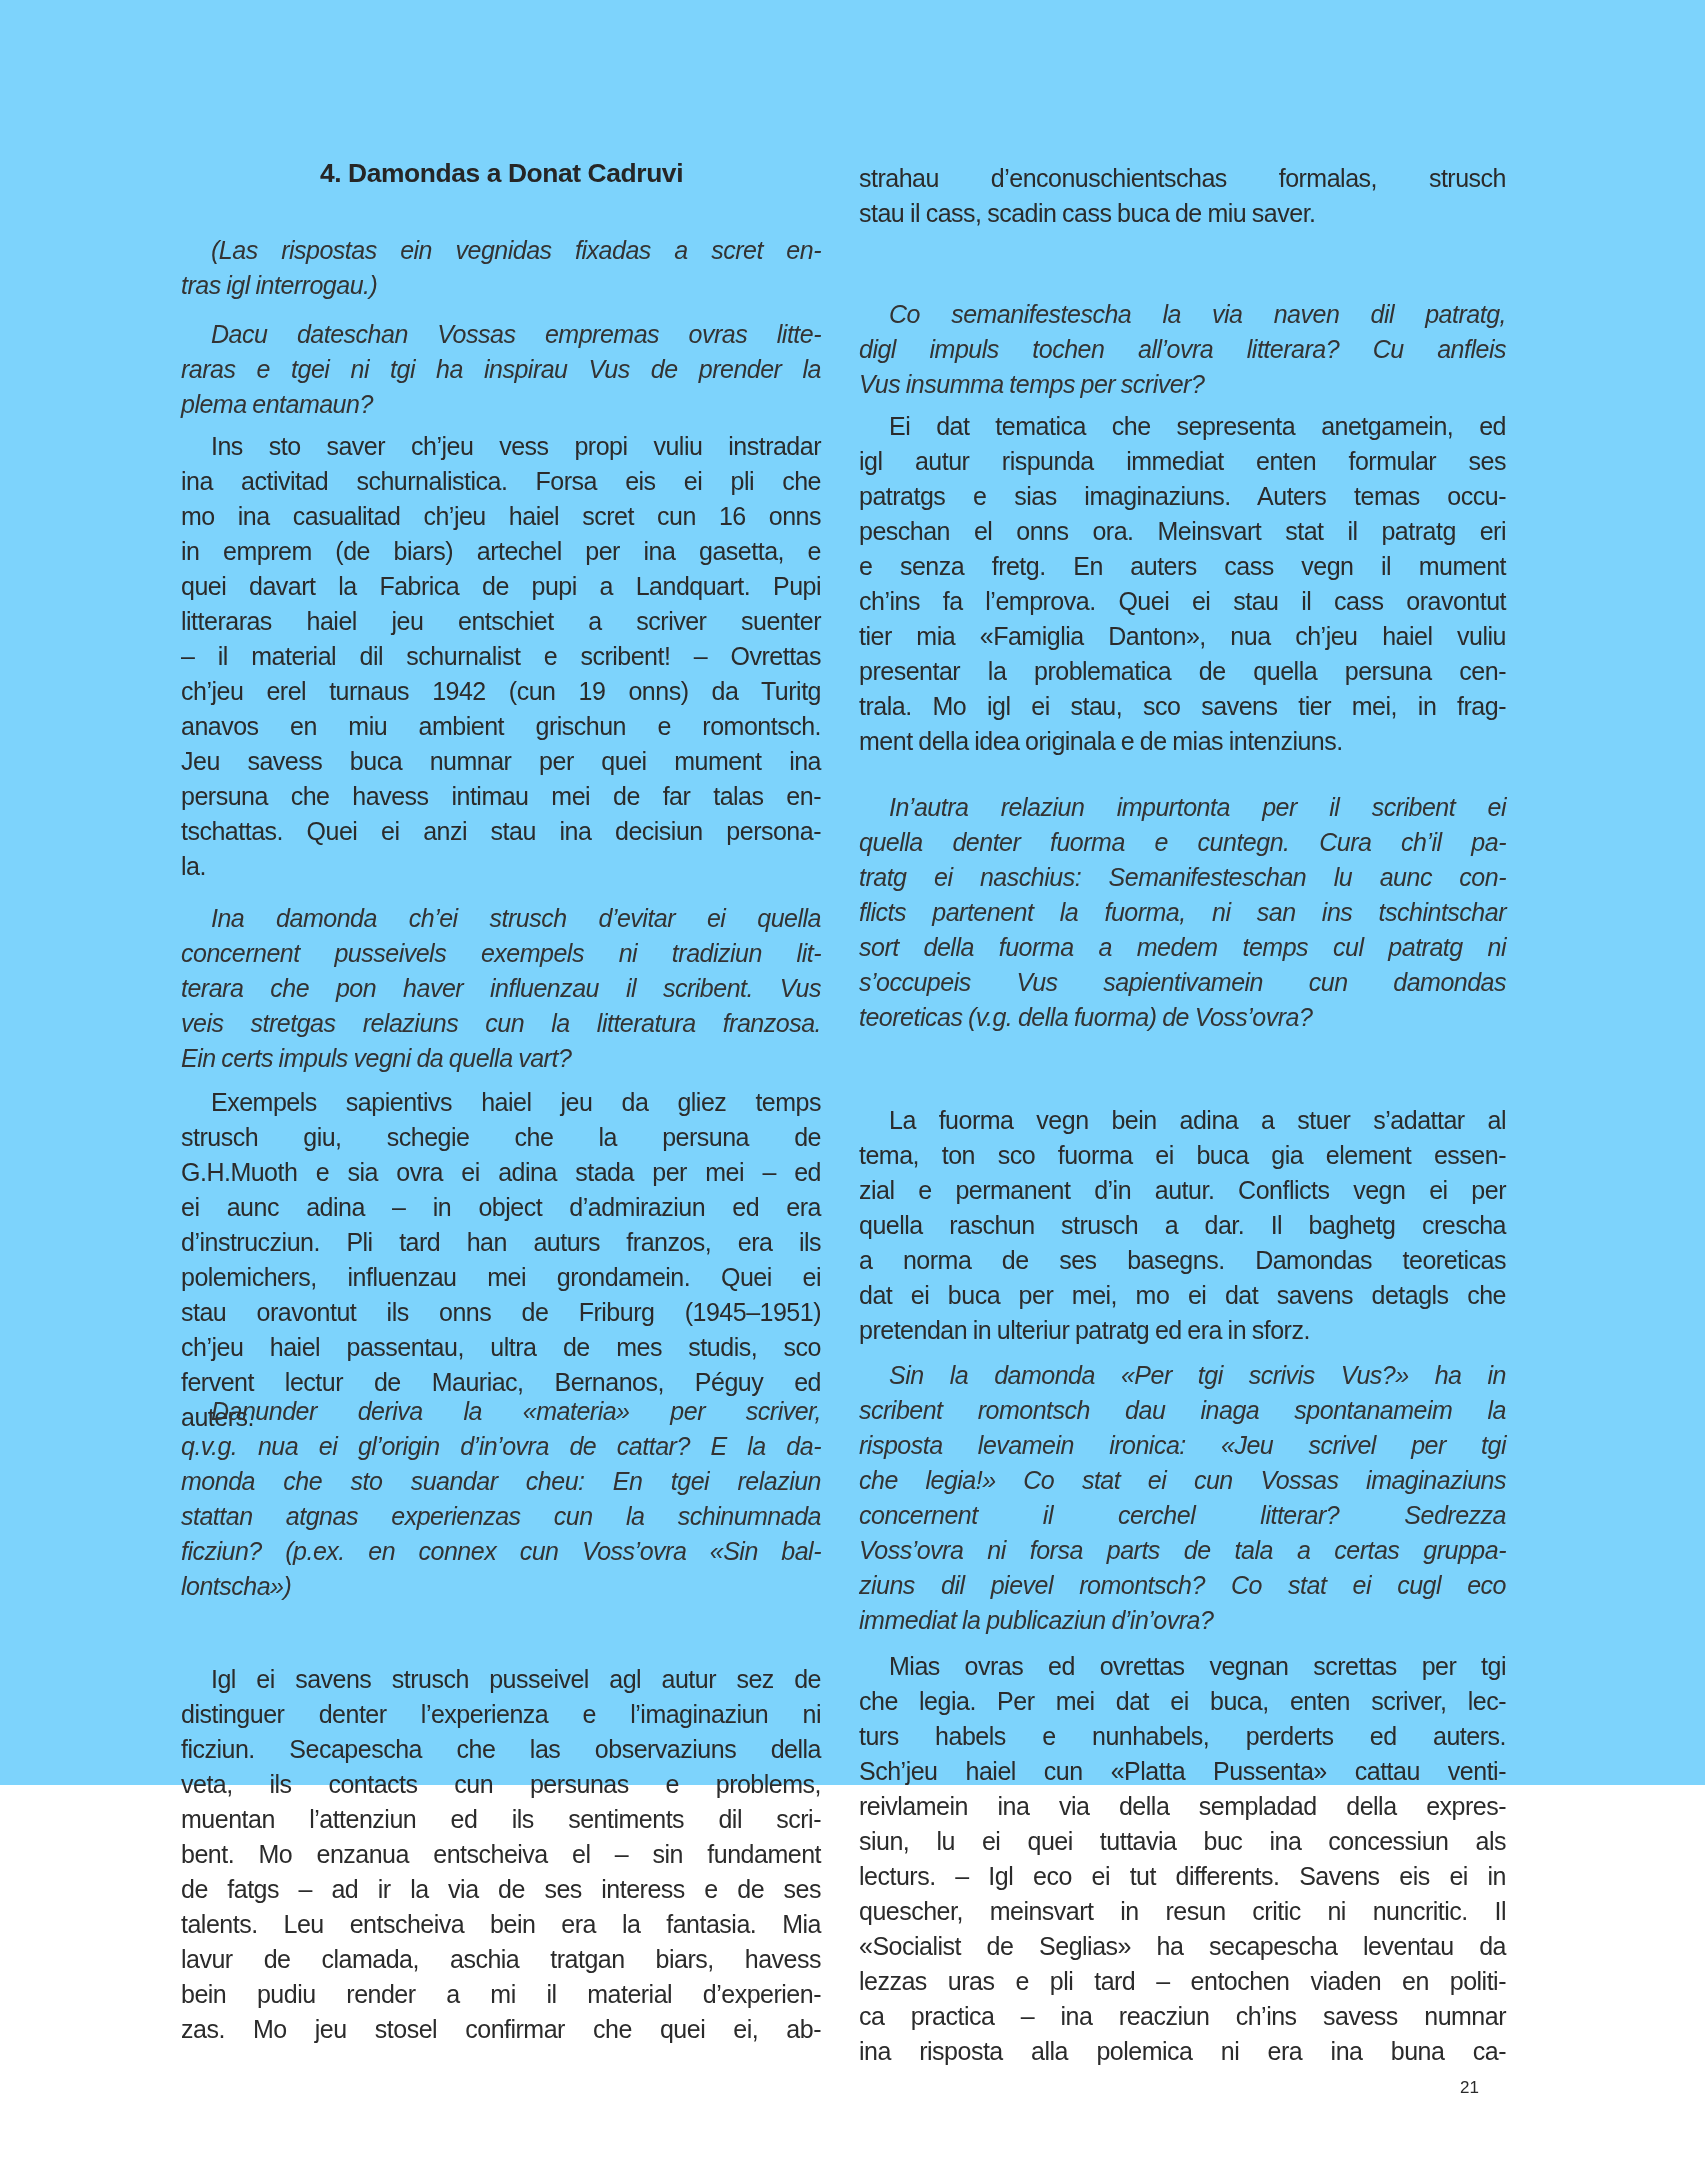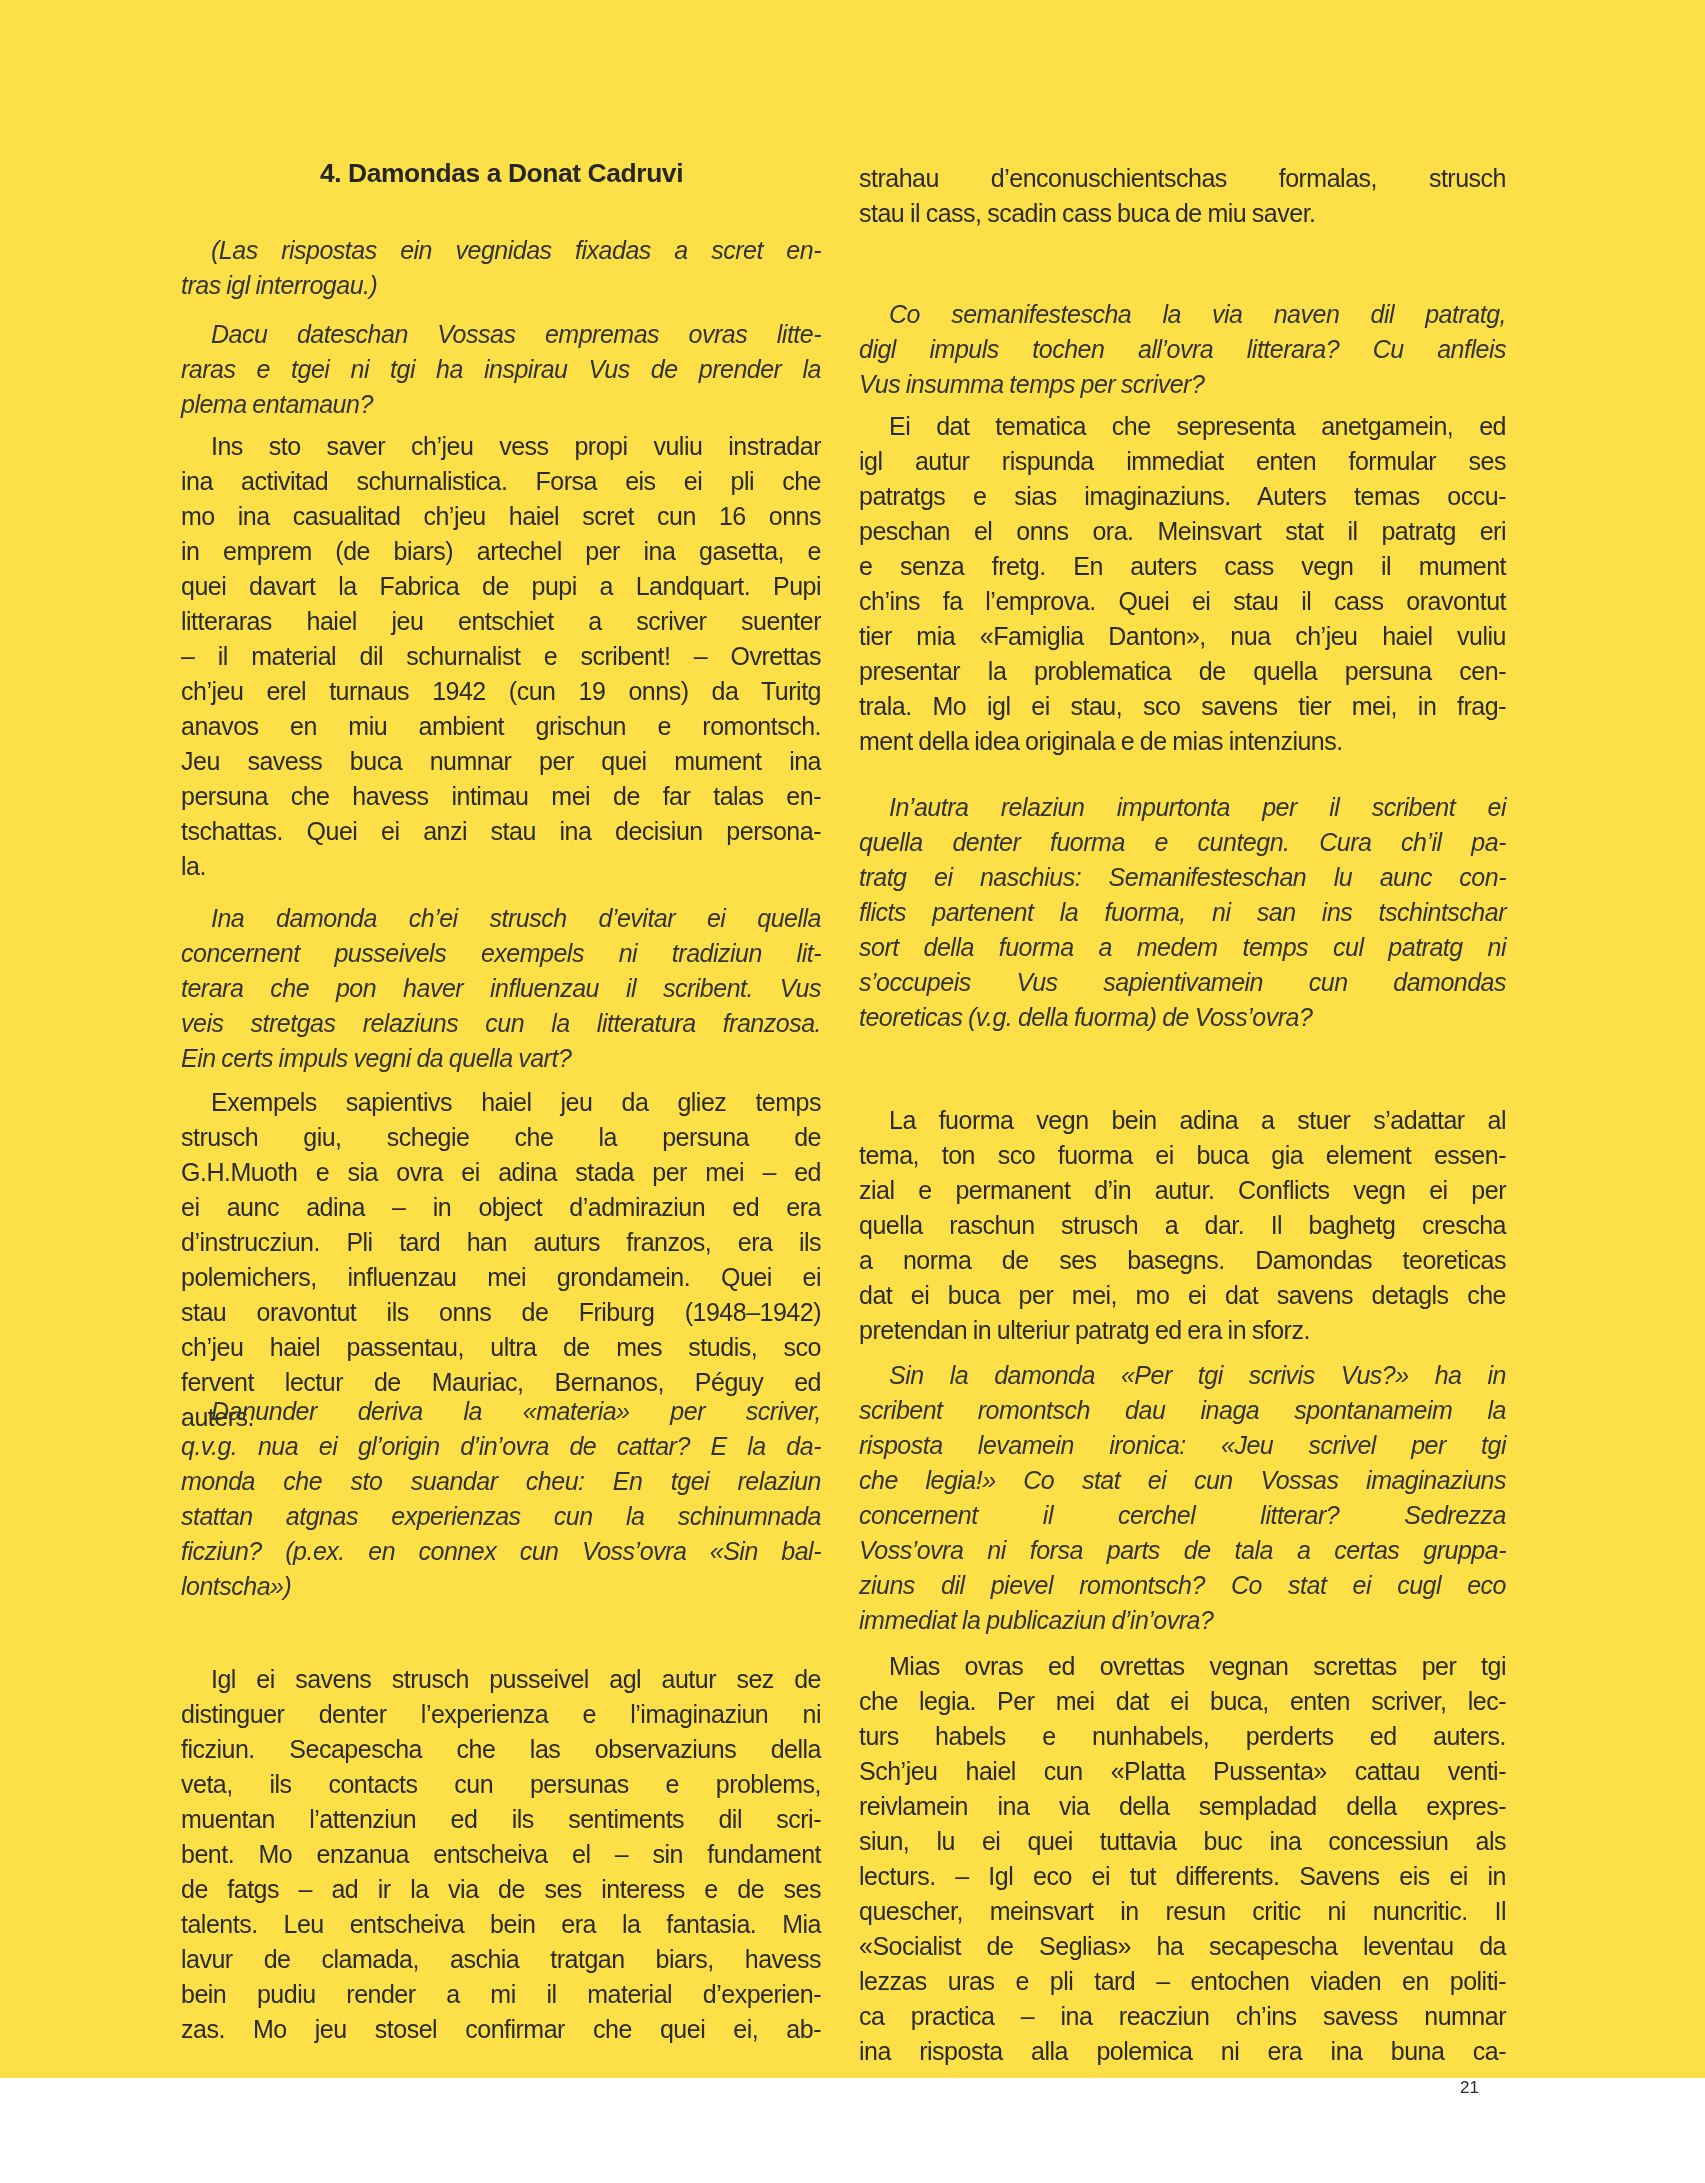--- a/index.html
+++ b/index.html
@@ -1,17 +1,17 @@
 <!DOCTYPE html>
 <html style="font-size:12px"><head>
 <meta charset="utf-8">
 <style>
   html, body { margin: 0; padding: 0; background: #ffffff; }
   body { width: 1706px; height: 2183px; position: relative; overflow: hidden; }
-  .page { position: absolute; left: 0; top: 0; width: 1706px; height: 2078px; background: #fde047; color: #2a2a2a; }
+  .page { position: absolute; left: 0; top: 0; width: 1706px; height: 1785px; background: #7dd3fc; color: #2a2a2a; }
   .col { position: absolute; top: 0; }
   .col-left { left: 170px; width: 640px; }
   .col-right { left: 848px; width: 647px; }
   .title {
     position: absolute; left: 0; width: 100%; top: 156px;
     text-align: center; font-family: "Liberation Sans", sans-serif;
     font-weight: bold; font-size: 26.4px; line-height: 35px; color: #262626;
     letter-spacing: -0.4px; padding-left: 23px; box-sizing: border-box;
   }
   .para { position: absolute; left: 11px; width: 100%; }
@@ -68,21 +68,21 @@
           <span class="line">veis stretgas relaziuns cun la litteratura franzosa.</span>
           <span class="line last">Ein certs impuls vegni da quella vart?</span>
         </div>
         <div class="para" style="top: 1085px;">
           <span class="line first">Exempels sapientivs haiel jeu da gliez temps</span>
           <span class="line">strusch giu, schegie che la persuna de</span>
           <span class="line">G.H.Muoth e sia ovra ei adina stada per mei – ed</span>
           <span class="line">ei aunc adina – in object d’admiraziun ed era</span>
           <span class="line">d’instrucziun. Pli tard han auturs franzos, era ils</span>
           <span class="line">polemichers, influenzau mei grondamein. Quei ei</span>
-          <span class="line">stau oravontut ils onns de Friburg (1948–1942)</span>
+          <span class="line">stau oravontut ils onns de Friburg (1945–1951)</span>
           <span class="line">ch’jeu haiel passentau, ultra de mes studis, sco</span>
           <span class="line">fervent lectur de Mauriac, Bernanos, Péguy ed</span>
           <span class="line last">auters.</span>
         </div>
         <div class="para italic" style="top: 1394px;">
           <span class="line first">Danunder deriva la «materia» per scriver,</span>
           <span class="line">q.v.g. nua ei gl’origin d’in’ovra de cattar? E la da-</span>
           <span class="line">monda che sto suandar cheu: En tgei relaziun</span>
           <span class="line">stattan atgnas experienzas cun la schinumnada</span>
           <span class="line">ficziun? (p.ex. en connex cun Voss’ovra «Sin bal-</span>

